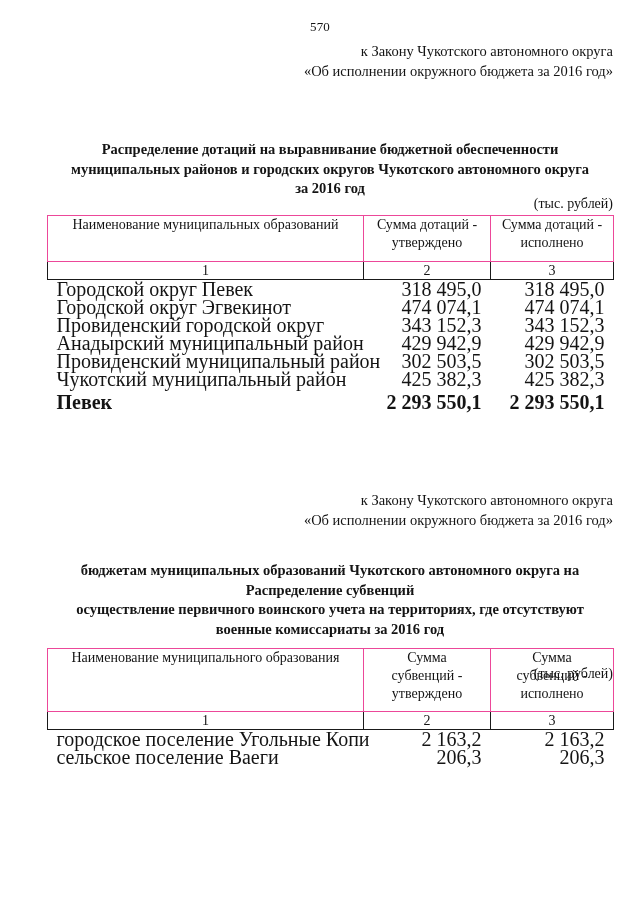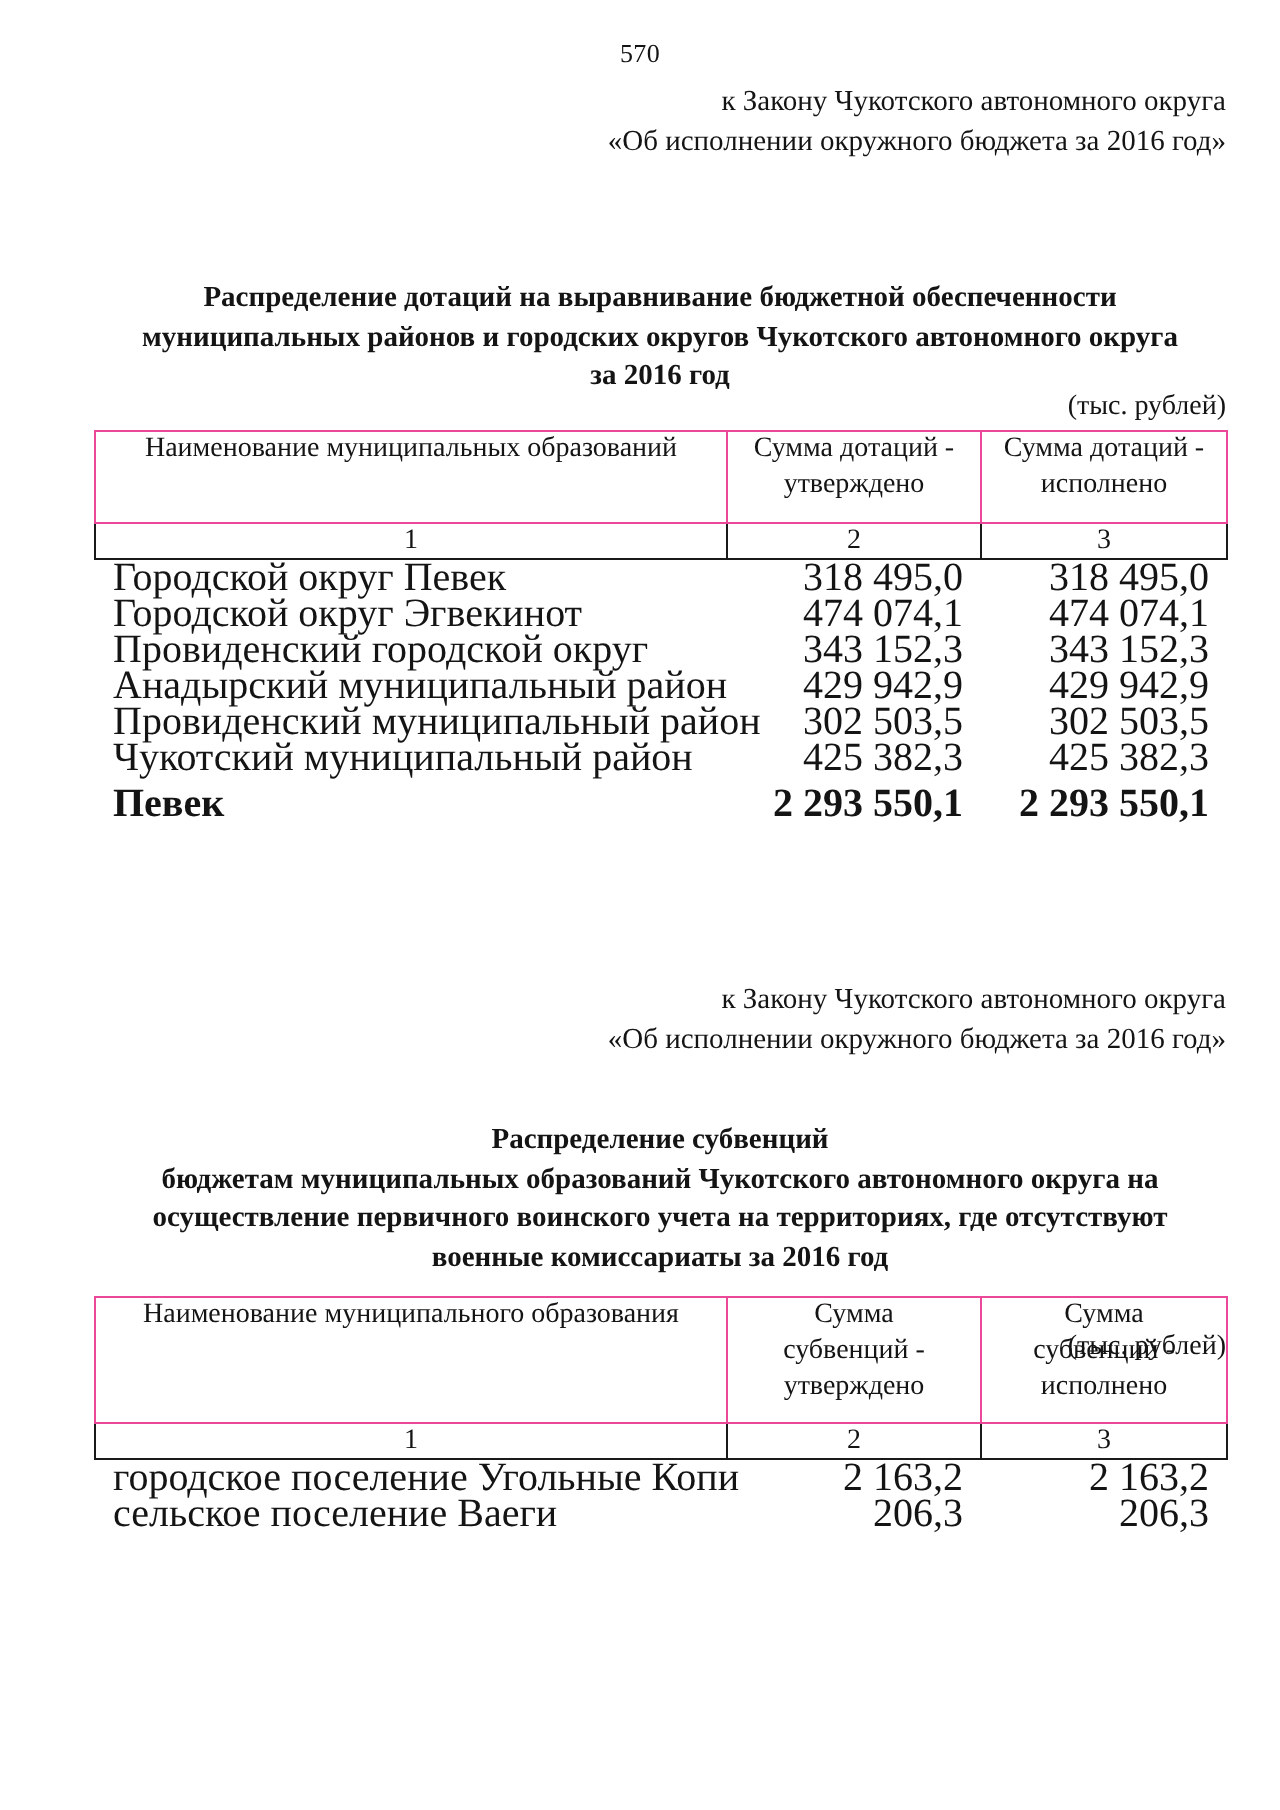--- a/index.html
+++ b/index.html
@@ -195,22 +195,22 @@
       </tr>
     </tbody>
   </table>
 
   <div class="appendix-block" style="top: 490px;">
     <span class="ln">к Закону Чукотского автономного округа</span>
     <span class="ln">«Об исполнении окружного бюджета за 2016 год»</span>
   </div>
 
   <div class="doc-title" style="top: 561px;">
+    <span class="ln">бюджетам муниципальных образований Чукотского автономного округа на</span>
     <span class="ln">Распределение субвенций</span>
-    <span class="ln">бюджетам муниципальных образований Чукотского автономного округа на</span>
     <span class="ln">осуществление первичного воинского учета на территориях, где отсутствуют</span>
     <span class="ln">военные комиссариаты за 2016 год</span>
   </div>
 
   <div class="units-label" style="top: 666px;">(тыс. рублей)</div>
 
   <table class="doc-table" style="top: 648px;">
     <colgroup>
       <col class="c-name">
         <col class="c-appr">

